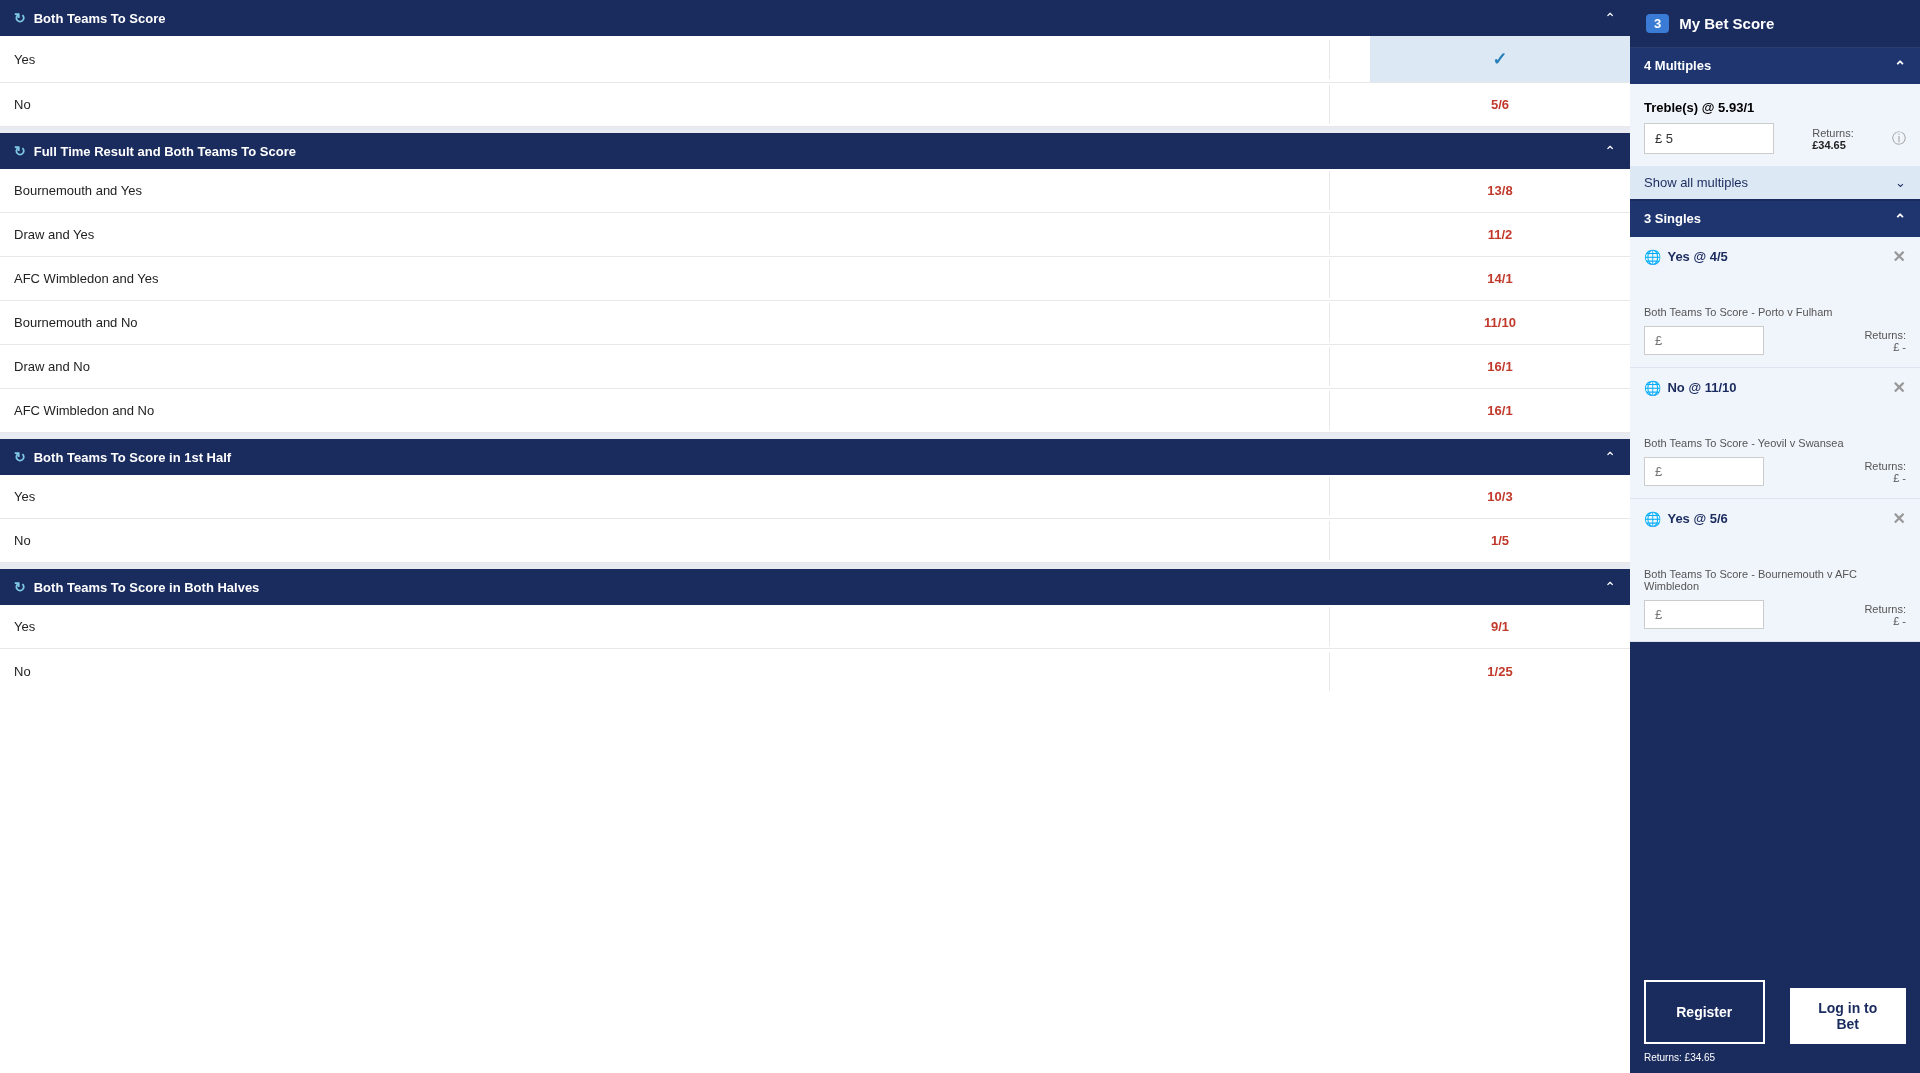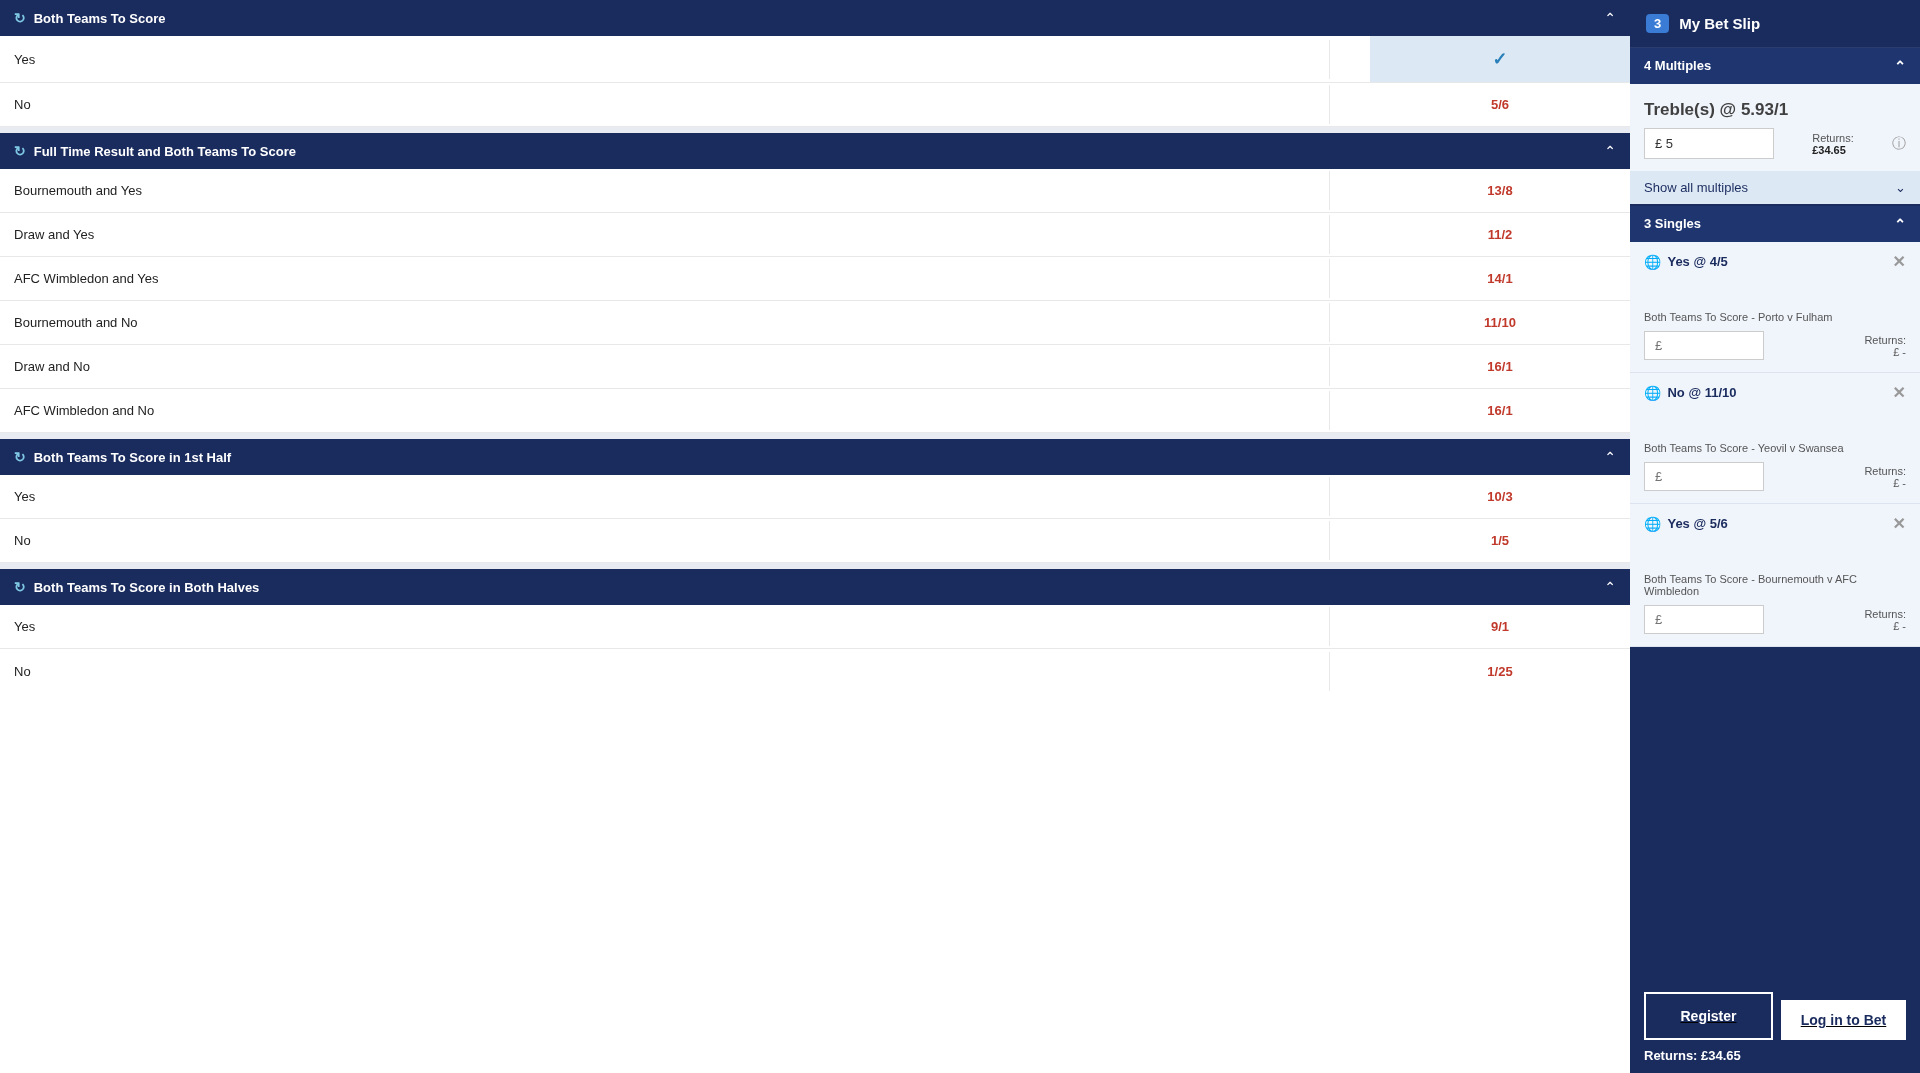--- a/index.html
+++ b/index.html
@@ -231,23 +231,22 @@
     }
 
     
     .sidebar-footer {
       margin-top: auto;
       background: #1a2b5e;
       padding: 12px 14px 10px 14px;
     }
     .footer-buttons {
       display: flex;
-      gap: 8px;
+      gap: 25px;
       margin-bottom: 8px;
-      text-decoration: underline;
     }
     .register-btn {
       background: #1a2b5e;
       color: #fff;
       border: 2px solid #fff;
       padding: 12px 18px;
       font-size: 14px;
       font-weight: 700;
       cursor: pointer;
       flex: 1;
@@ -258,22 +257,22 @@
       border: none;
       padding: 12px 18px;
       font-size: 14px;
       font-weight: 700;
       cursor: pointer;
       flex: 1;
       margin-top: 8px;
     }
     .footer-returns {
       color: #fff;
-      font-size: 13px;
-      font-weight: 700;
+      font-size: 10px;
+      font-weight: 400;
     }
 
     .section-gap {
       height: 6px;
       background: #e8ecf2;
     }
   </style>
 </head>
 <body>
 
@@ -366,30 +365,30 @@
   </div>
   <div class="bet-row">
     <div class="bet-label">No</div>
     <div class="bet-odds">1/25</div>
   </div>
 </div>
 
 <div class="sidebar">
   <div class="sidebar-header">
     <span class="badge">3</span>
-    <span>My Bet Slip</span>
+    <span>My Bet Score</span>
   </div>
 
   <div class="bet-slip-section">
     <div class="bet-slip-section-header">
       <span>4 Multiples</span>
       <span class="chevron-icon">⌃</span>
     </div>
     <div class="bet-slip-section-content">
-      <div class="treble-odds" style="color:#404040;font-weight:700;font-size:17px;">Treble(s) @ 5.93/1</div>
+      <div class="treble-odds" style="color:#000000;font-weight:700;font-size:13px;">Treble(s) @ 5.93/1</div>
       <div class="input-row">
         <input class="stake-input" type="text" value="£ 5" style="">
         <div class="returns-info">
           <div class="returns-label">Returns:</div>
           <div class="returns-value">£34.65</div>
         </div>
         <span class="info-icon">ⓘ</span>
       </div>
     </div>
     <div class="show-multiples">

